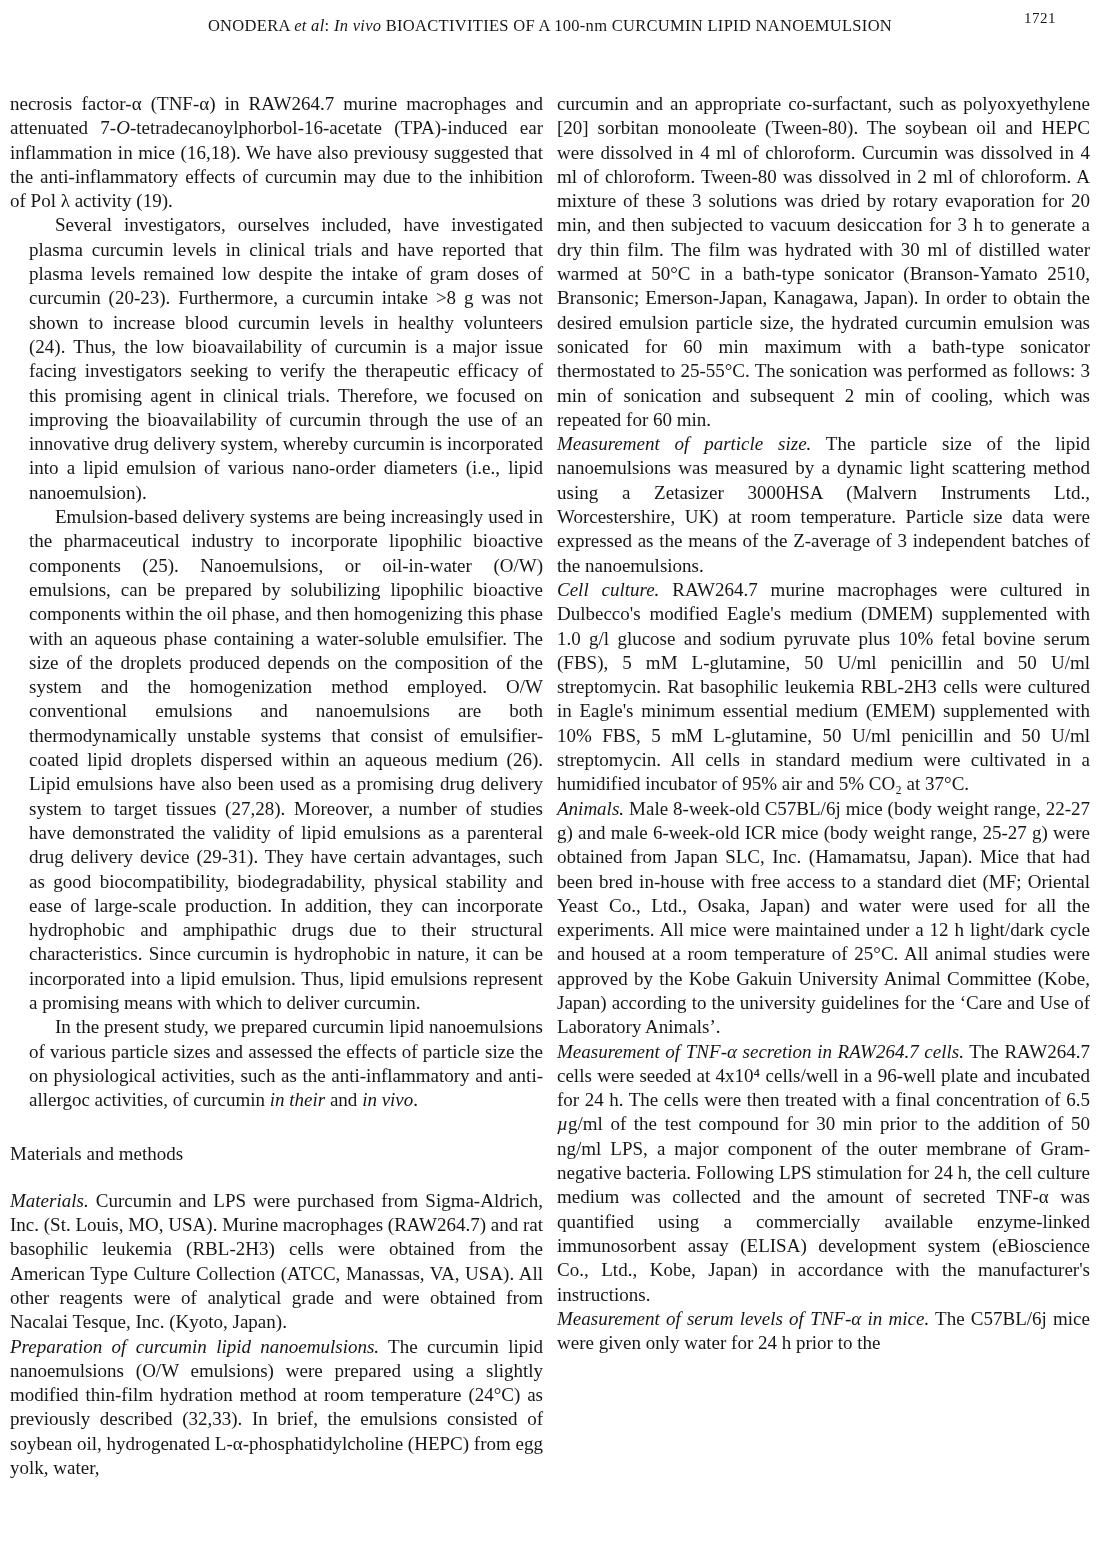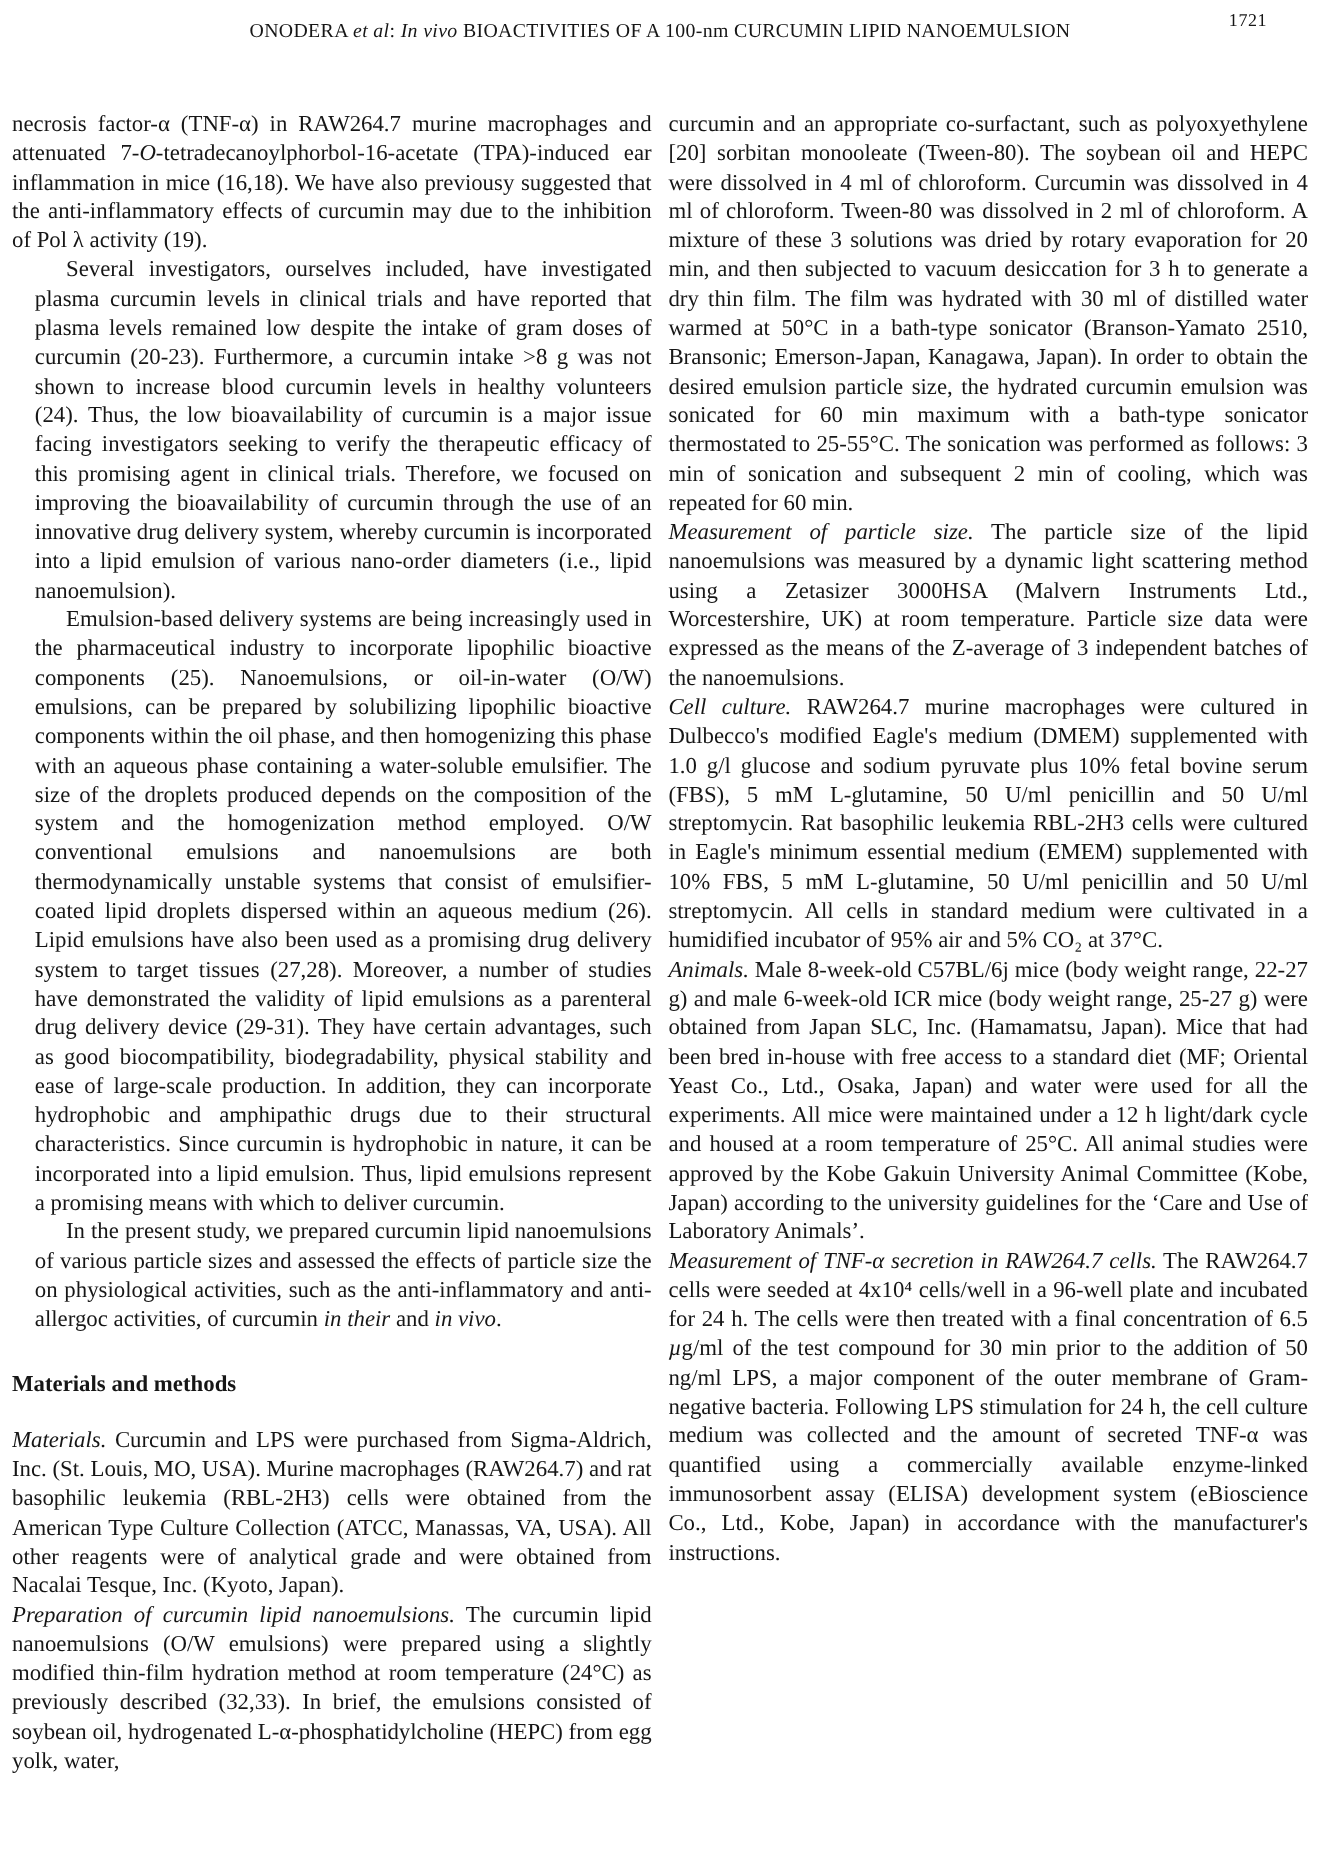--- a/index.html
+++ b/index.html
@@ -51,21 +51,21 @@
     width: 535px;
     box-sizing: border-box;
     font-size: 19px;
     line-height: 24.3px;
     text-align: justify;
   }
   .col p { margin: 0; }
   .para.indent { text-indent: 26px; margin-left: 19px; }
   .para.gap { }
   .section-heading {
-    font-weight: bold;
+    font-weight: normal;
     margin-top: 30px !important;
     margin-bottom: 22px !important;
     text-align: left;
   }
   .it { font-style: italic; }
 </style>
 </head>
 <body>
 
 <div class="page">
@@ -82,15 +82,16 @@
         <p class="section-heading"><span>Materials and methods</span></p>
         <p class="para"><span class="it">Materials.</span><span> Curcumin and LPS were purchased from Sigma-Aldrich, Inc. (St. Louis, MO, USA). Murine macrophages (RAW264.7) and rat basophilic leukemia (RBL-2H3) cells were obtained from the American Type Culture Collection (ATCC, Manassas, VA, USA). All other reagents were of analytical grade and were obtained from Nacalai Tesque, Inc. (Kyoto, Japan).</span></p>
         <p class="para gap"><span class="it">Preparation of curcumin lipid nanoemulsions.</span><span> The curcumin lipid nanoemulsions (O/W emulsions) were prepared using a slightly modified thin-film hydration method at room temperature (24°C) as previously described (32,33). In brief, the emulsions consisted of soybean oil, hydrogenated L-α-phosphatidylcholine (HEPC) from egg yolk, water,</span></p>
       </div>
     <div class="col">
         <p class="para"><span>curcumin and an appropriate co-surfactant, such as polyoxyethylene [20] sorbitan monooleate (Tween-80). The soybean oil and HEPC were dissolved in 4 ml of chloroform. Curcumin was dissolved in 4 ml of chloroform. Tween-80 was dissolved in 2 ml of chloroform. A mixture of these 3 solutions was dried by rotary evaporation for 20 min, and then subjected to vacuum desiccation for 3 h to generate a dry thin film. The film was hydrated with 30 ml of distilled water warmed at 50°C in a bath-type sonicator (Branson-Yamato 2510, Bransonic; Emerson-Japan, Kanagawa, Japan). In order to obtain the desired emulsion particle size, the hydrated curcumin emulsion was sonicated for 60 min maximum with a bath-type sonicator thermostated to 25-55°C. The sonication was performed as follows: 3 min of sonication and subsequent 2 min of cooling, which was repeated for 60 min.</span></p>
         <p class="para gap"><span class="it">Measurement of particle size.</span><span> The particle size of the lipid nanoemulsions was measured by a dynamic light scattering method using a Zetasizer 3000HSA (Malvern Instruments Ltd., Worcestershire, UK) at room temperature. Particle size data were expressed as the means of the Z-average of 3 independent batches of the nanoemulsions.</span></p>
         <p class="para gap"><span class="it">Cell culture.</span><span> RAW264.7 murine macrophages were cultured in Dulbecco's modified Eagle's medium (DMEM) supplemented with 1.0 g/l glucose and sodium pyruvate plus 10% fetal bovine serum (FBS), 5 mM L-glutamine, 50 U/ml penicillin and 50 U/ml streptomycin. Rat basophilic leukemia RBL-2H3 cells were cultured in Eagle's minimum essential medium (EMEM) supplemented with 10% FBS, 5 mM L-glutamine, 50 U/ml penicillin and 50 U/ml streptomycin. All cells in standard medium were cultivated in a humidified incubator of 95% air and 5% CO₂ at 37°C.</span></p>
         <p class="para gap"><span class="it">Animals.</span><span> Male 8-week-old C57BL/6j mice (body weight range, 22-27 g) and male 6-week-old ICR mice (body weight range, 25-27 g) were obtained from Japan SLC, Inc. (Hamamatsu, Japan). Mice that had been bred in-house with free access to a standard diet (MF; Oriental Yeast Co., Ltd., Osaka, Japan) and water were used for all the experiments. All mice were maintained under a 12 h light/dark cycle and housed at a room temperature of 25°C. All animal studies were approved by the Kobe Gakuin University Animal Committee (Kobe, Japan) according to the university guidelines for the ‘Care and Use of Laboratory Animals’.</span></p>
         <p class="para gap"><span class="it">Measurement of TNF-α secretion in RAW264.7 cells.</span><span> The RAW264.7 cells were seeded at 4x10⁴ cells/well in a 96-well plate and incubated for 24 h. The cells were then treated with a final concentration of 6.5 </span><span class="it">µ</span><span>g/ml of the test compound for 30 min prior to the addition of 50 ng/ml LPS, a major component of the outer membrane of Gram-negative bacteria. Following LPS stimulation for 24 h, the cell culture medium was collected and the amount of secreted TNF-α was quantified using a commercially available enzyme-linked immunosorbent assay (ELISA) development system (eBioscience Co., Ltd., Kobe, Japan) in accordance with the manufacturer's instructions.</span></p>
+        <p class="para gap"><span class="it">Measurement of serum levels of TNF-α in mice.</span><span> The C57BL/6j mice were given only water for 24 h prior to the</span></p>
       </div>
   </div>
 </div>
 
 </body></html>

